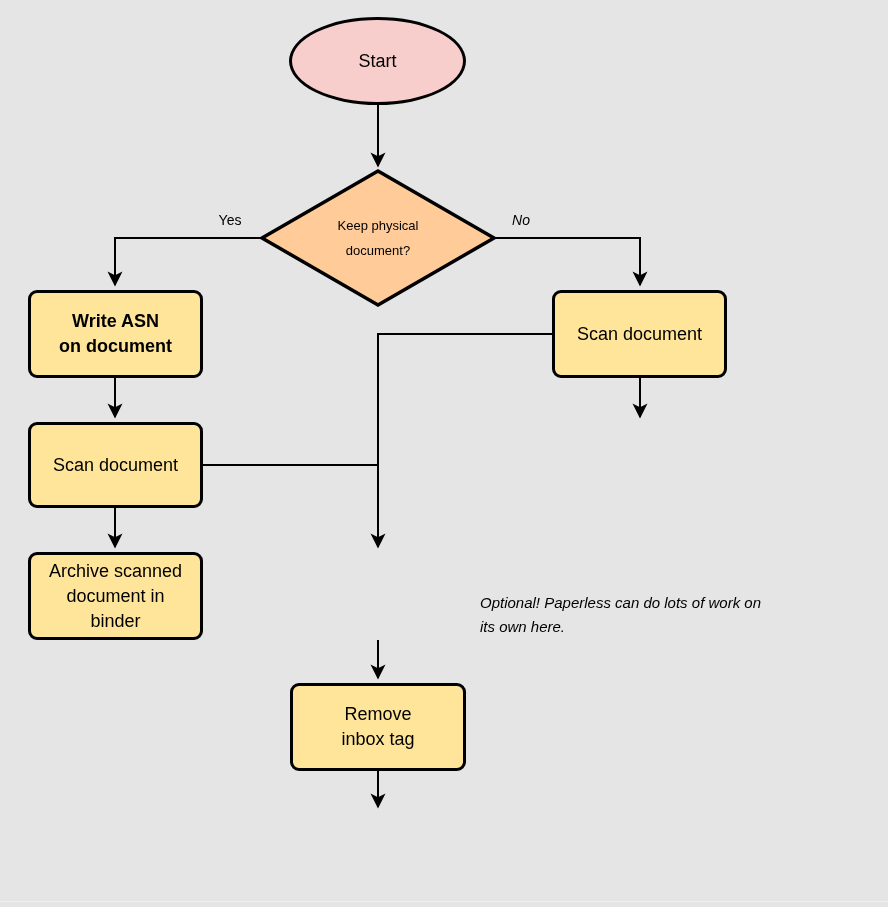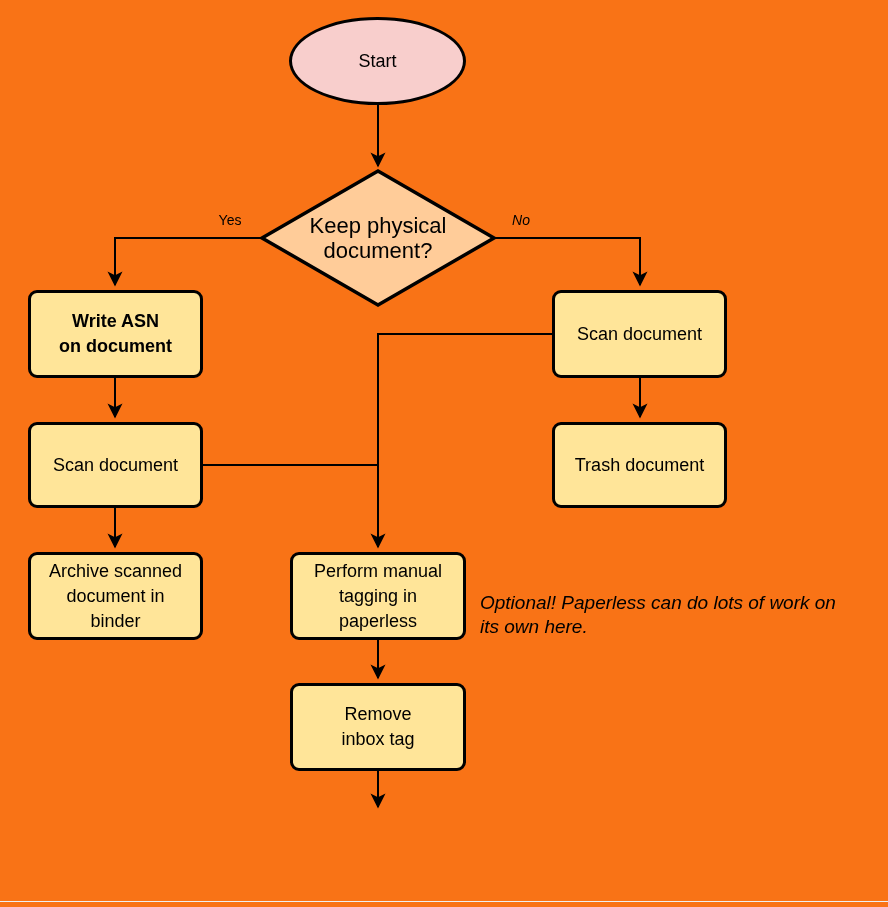--- a/index.html
+++ b/index.html
@@ -1,20 +1,20 @@
 <!DOCTYPE html>
 <html style="--terminal-fill: #f8cecc; --decision-fill: #ffcc99; --process-fill: #ffe599; --stroke: #000000;"><head>
 <meta charset="utf-8">
 <style>
   html, body { margin: 0; padding: 0; background: #ffffff; }
   #canvas {
     position: relative;
     width: 888px;
     height: 907px;
-    background: #f97316;
+    background: #e5e5e5;
     overflow: hidden;
     font-family: "Liberation Sans", sans-serif;
     color: #000;
   }
   #edges {
     position: absolute;
     left: 0; top: 0;
     width: 888px; height: 907px;
   }
   .node {
@@ -41,36 +41,36 @@
     background: var(--process-fill, #ffe599);
   }
   .decision-label {
     position: absolute;
     left: 290px; top: 194px;
     width: 176px; height: 88px;
     display: flex;
     align-items: center;
     justify-content: center;
     text-align: center;
-    font-size: 22px;
+    font-size: 13px;
     line-height: 25px;
     white-space: pre-line;
   }
   .edge-label {
     position: absolute;
     font-size: 14px;
     line-height: 20px;
     text-align: center;
   }
   .note {
     position: absolute;
     left: 480px; top: 591px;
     width: 404px;
     font-style: italic;
-    font-size: 19px;
+    font-size: 15px;
     line-height: 24px;
     white-space: pre-line;
   }
   .bottom-hairline {
     position: absolute;
     left: 0; top: 901px;
     width: 888px; height: 1px;
     background: #eeeeee;
   }
 </style>
@@ -127,29 +127,21 @@
   <div class="node process" style="left:28px; top:552px; height:88px;">
     <span>Archive scanned
 document in
 binder</span>
   </div>
 
   <div class="node process" style="left:552px; top:290px; height:88px;">
     <span>Scan document</span>
   </div>
 
-  <div class="node process" style="left:552px; top:422px; height:86px;">
-    <span>Trash document</span>
-  </div>
 
-  <div class="node process" style="left:290px; top:552px; width:176px; height:88px;">
-    <span>Perform manual
-tagging in
-paperless</span>
-  </div>
 
   <div class="node process" style="left:290px; top:683px; width:176px; height:88px;">
     <span>Remove
 inbox tag</span>
   </div>
 
   <div class="note">Optional! Paperless can do lots of work on
 its own here.</div>
 
   <div class="bottom-hairline"></div>

